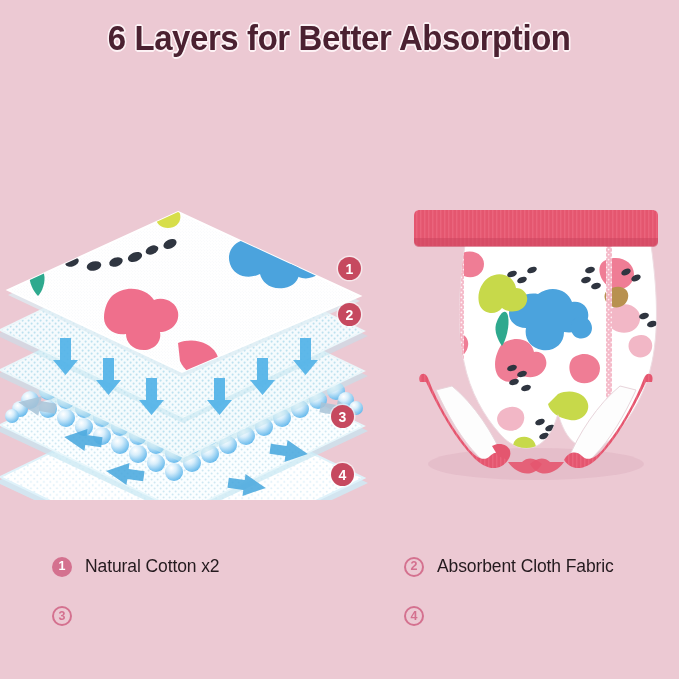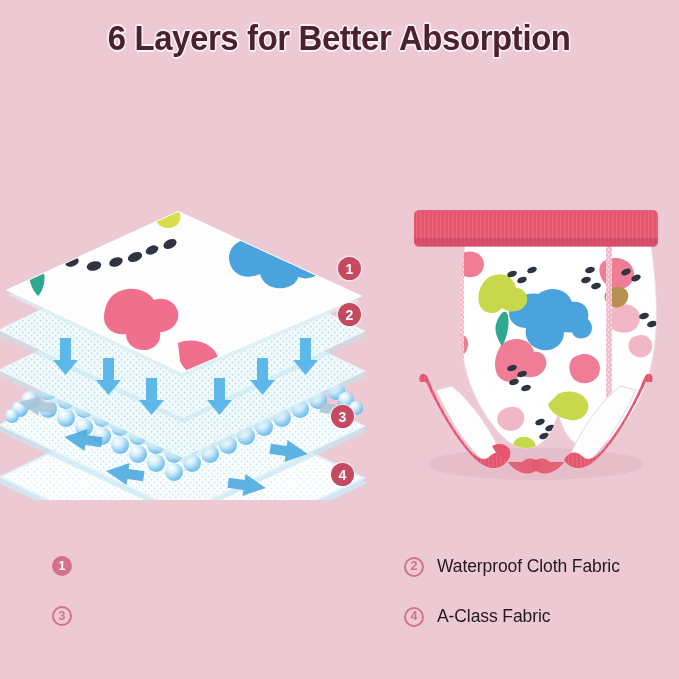--- a/index.html
+++ b/index.html
@@ -403,30 +403,30 @@
         <path d="M108,266 c10,14 26,16 34,2 c-6,-6 -14,-8 -20,-2 z" fill="#e4566f" opacity=".9"></path>
         <path d="M164,266 c-10,14 -26,16 -34,2 c6,-6 14,-8 20,-2 z" fill="#e4566f" opacity=".9"></path>
       </g>
     </svg>
   </div>
 
   <div class="legend">
 
     <div class="legend-row r1">
       <span class="lbadge filled">1</span>
+      <span class="ltext">Natural Cotton x2</span>
     </div>
 
     <div class="legend-row r2">
       <span class="lbadge ring">2</span>
-      <span class="ltext">Waterproof Cloth Fabric</span>
+      <span class="ltext">Absorbent Cloth Fabric</span>
     </div>
 
     <div class="legend-row r3">
       <span class="lbadge ring">3</span>
     </div>
 
     <div class="legend-row r4">
       <span class="lbadge ring">4</span>
-      <span class="ltext">A-Class Fabric</span>
     </div>
 
   </div>
 </div>
 
 </body></html>

